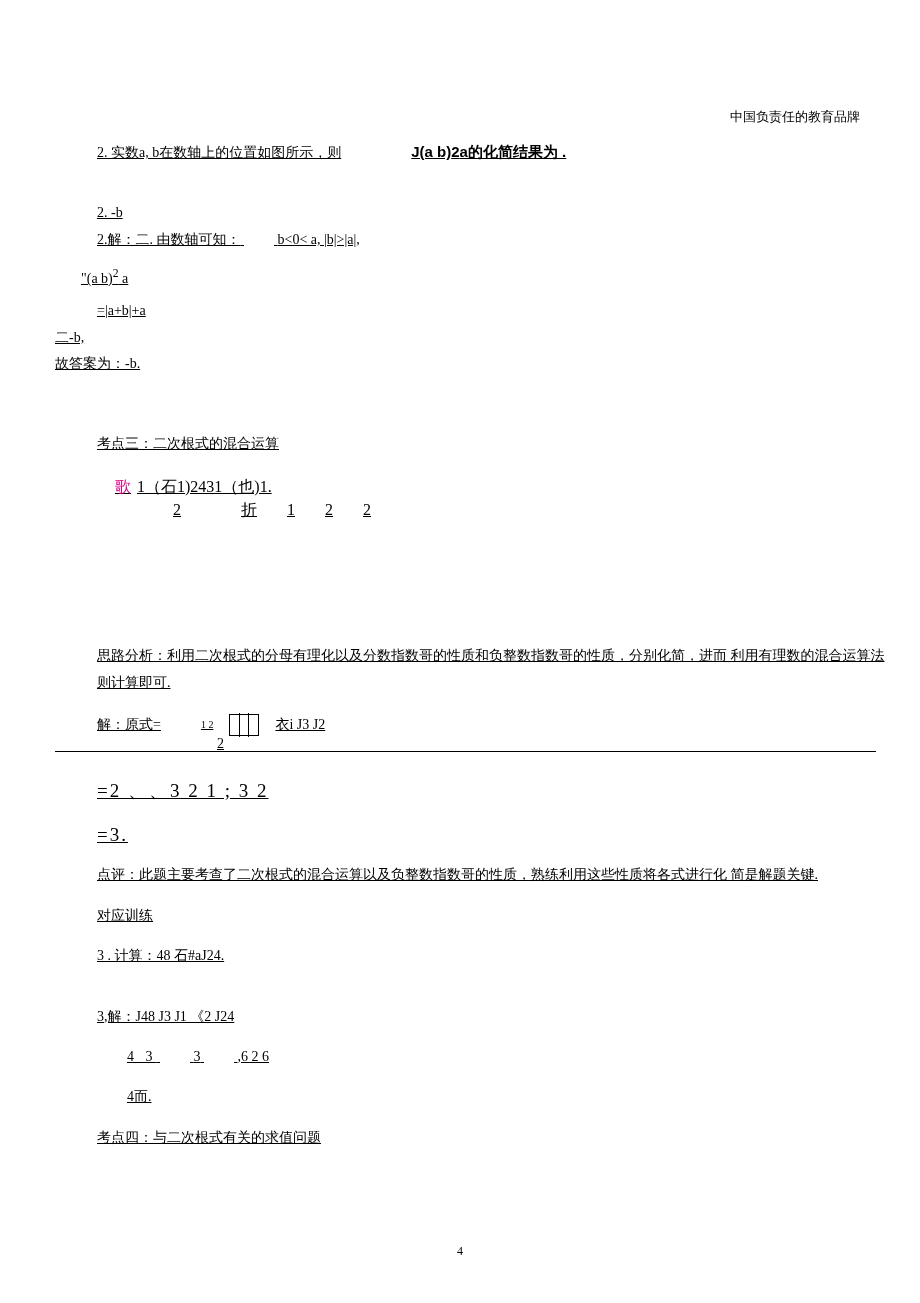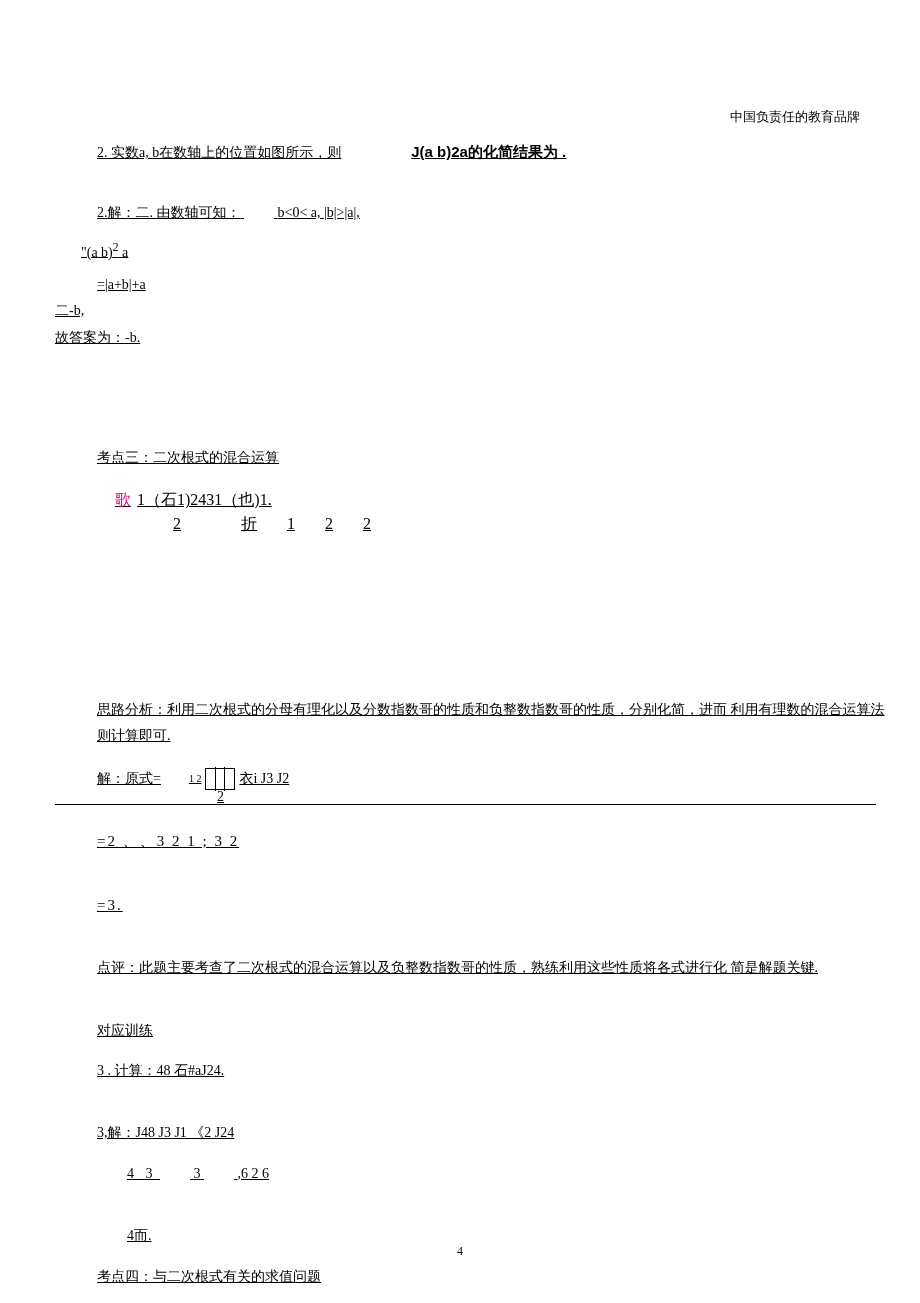--- a/index.html
+++ b/index.html
@@ -26,21 +26,21 @@
   .content {
     padding-top: 140px;
     padding-left: 55px;
     padding-right: 34px;
     font-size: 14px;
     line-height: 1.6;
     text-decoration: underline;
   }
   .indent-1 { padding-left: 42px; }
   .indent-0 { padding-left: 0px; }
-  .space-below-medium { margin-bottom: 18px; margin-top: 40px; }
+  .space-below-medium { margin-bottom: 18px; }
   .space-below-large { margin-bottom: 38px; }
   .big-gap { height: 120px; }
   .expr-jab {
     font-family: Arial, sans-serif;
     font-weight: bold;
     font-size: 15px;
   }
   .row-mixed {
     display: flex;
     align-items: baseline;
@@ -58,21 +58,21 @@
     display: flex;
     gap: 60px;
     font-size: 16px;
     margin-top: -2px;
   }
   .example-row2 .sub { display: flex; gap: 30px; }
   .solution-line {
     padding-left: 42px;
     display: flex;
     align-items: center;
-    gap: 4px;
+    gap: 16px;
   }
   .crossed-box {
     display: inline-block;
     position: relative;
     width: 28px;
     height: 20px;
     border: 1px solid #000;
     vertical-align: middle;
   }
   .crossed-box::before, .crossed-box::after {
@@ -91,21 +91,21 @@
     border-bottom: 1px solid #000;
     margin-right: 10px;
     height: 18px;
     font-size: 14px;
     margin-top: -4px;
     margin-bottom: 24px;
   }
   .calc-line {
     padding-left: 42px;
     letter-spacing: 2px;
-    font-size: 15px;
+    font-size: 19px;
     margin-bottom: 14px;
   }
   .footer-page {
     position: absolute;
     bottom: 44px;
     left: 0;
     width: 100%;
     text-align: center;
     font-size: 12px;
   }
@@ -124,20 +124,21 @@
 <div class="content">
 
   <div class="indent-1 row-mixed space-below-large">
     <span>2. 实数a, b在数轴上的位置如图所示，则</span>
     <span class="inline-gap"></span>
     <span class="expr-jab">J(a b)</span>
         <sup class="expr-jab">2</sup>
     <span class="expr-jab"> a的化简结果为  .</span>
   </div>
 
+  <div class="indent-1 line">2. -b</div>
 
   <div class="indent-1 line">
     <span>2.解：二. 由数轴可知：</span>
     <span class="inline-gap-sm"></span>
     <span>b&lt;0&lt; a, |b|&gt;|a|,</span>
   </div>
 
   <div style="height:10px;"></div>
 
   <div style="padding-left:26px;" class="line">
@@ -186,21 +187,21 @@
   <div class="calc-line space-below-medium">=3.</div>
 
   <div class="indent-1 space-below-medium">点评：此题主要考查了二次根式的混合运算以及负整数指数哥的性质，熟练利用这些性质将各式进行化 简是解题关键.</div>
 
   <div class="indent-1 space-below-medium">对应训练</div>
 
   <div class="indent-1 space-below-large">3 . 计算：48 石#aJ24.</div>
 
   <div class="indent-1 space-below-medium">3,解：J48 J3 J1 《2 J24</div>
 
-  <div style="padding-left:72px; margin-bottom:11px;">
+  <div style="padding-left:72px; margin-bottom:18px;">
     <span class="spaced">4 3</span>
     <span class="inline-gap-sm"></span>
     <span>3</span>
     <span class="inline-gap-sm"></span>
     <span class="spaced tight">,6 2 6</span>
   </div>
 
   <div style="padding-left:72px;" class="space-below-medium">4而.</div>
 
   <div class="indent-1">考点四：与二次根式有关的求值问题</div>

